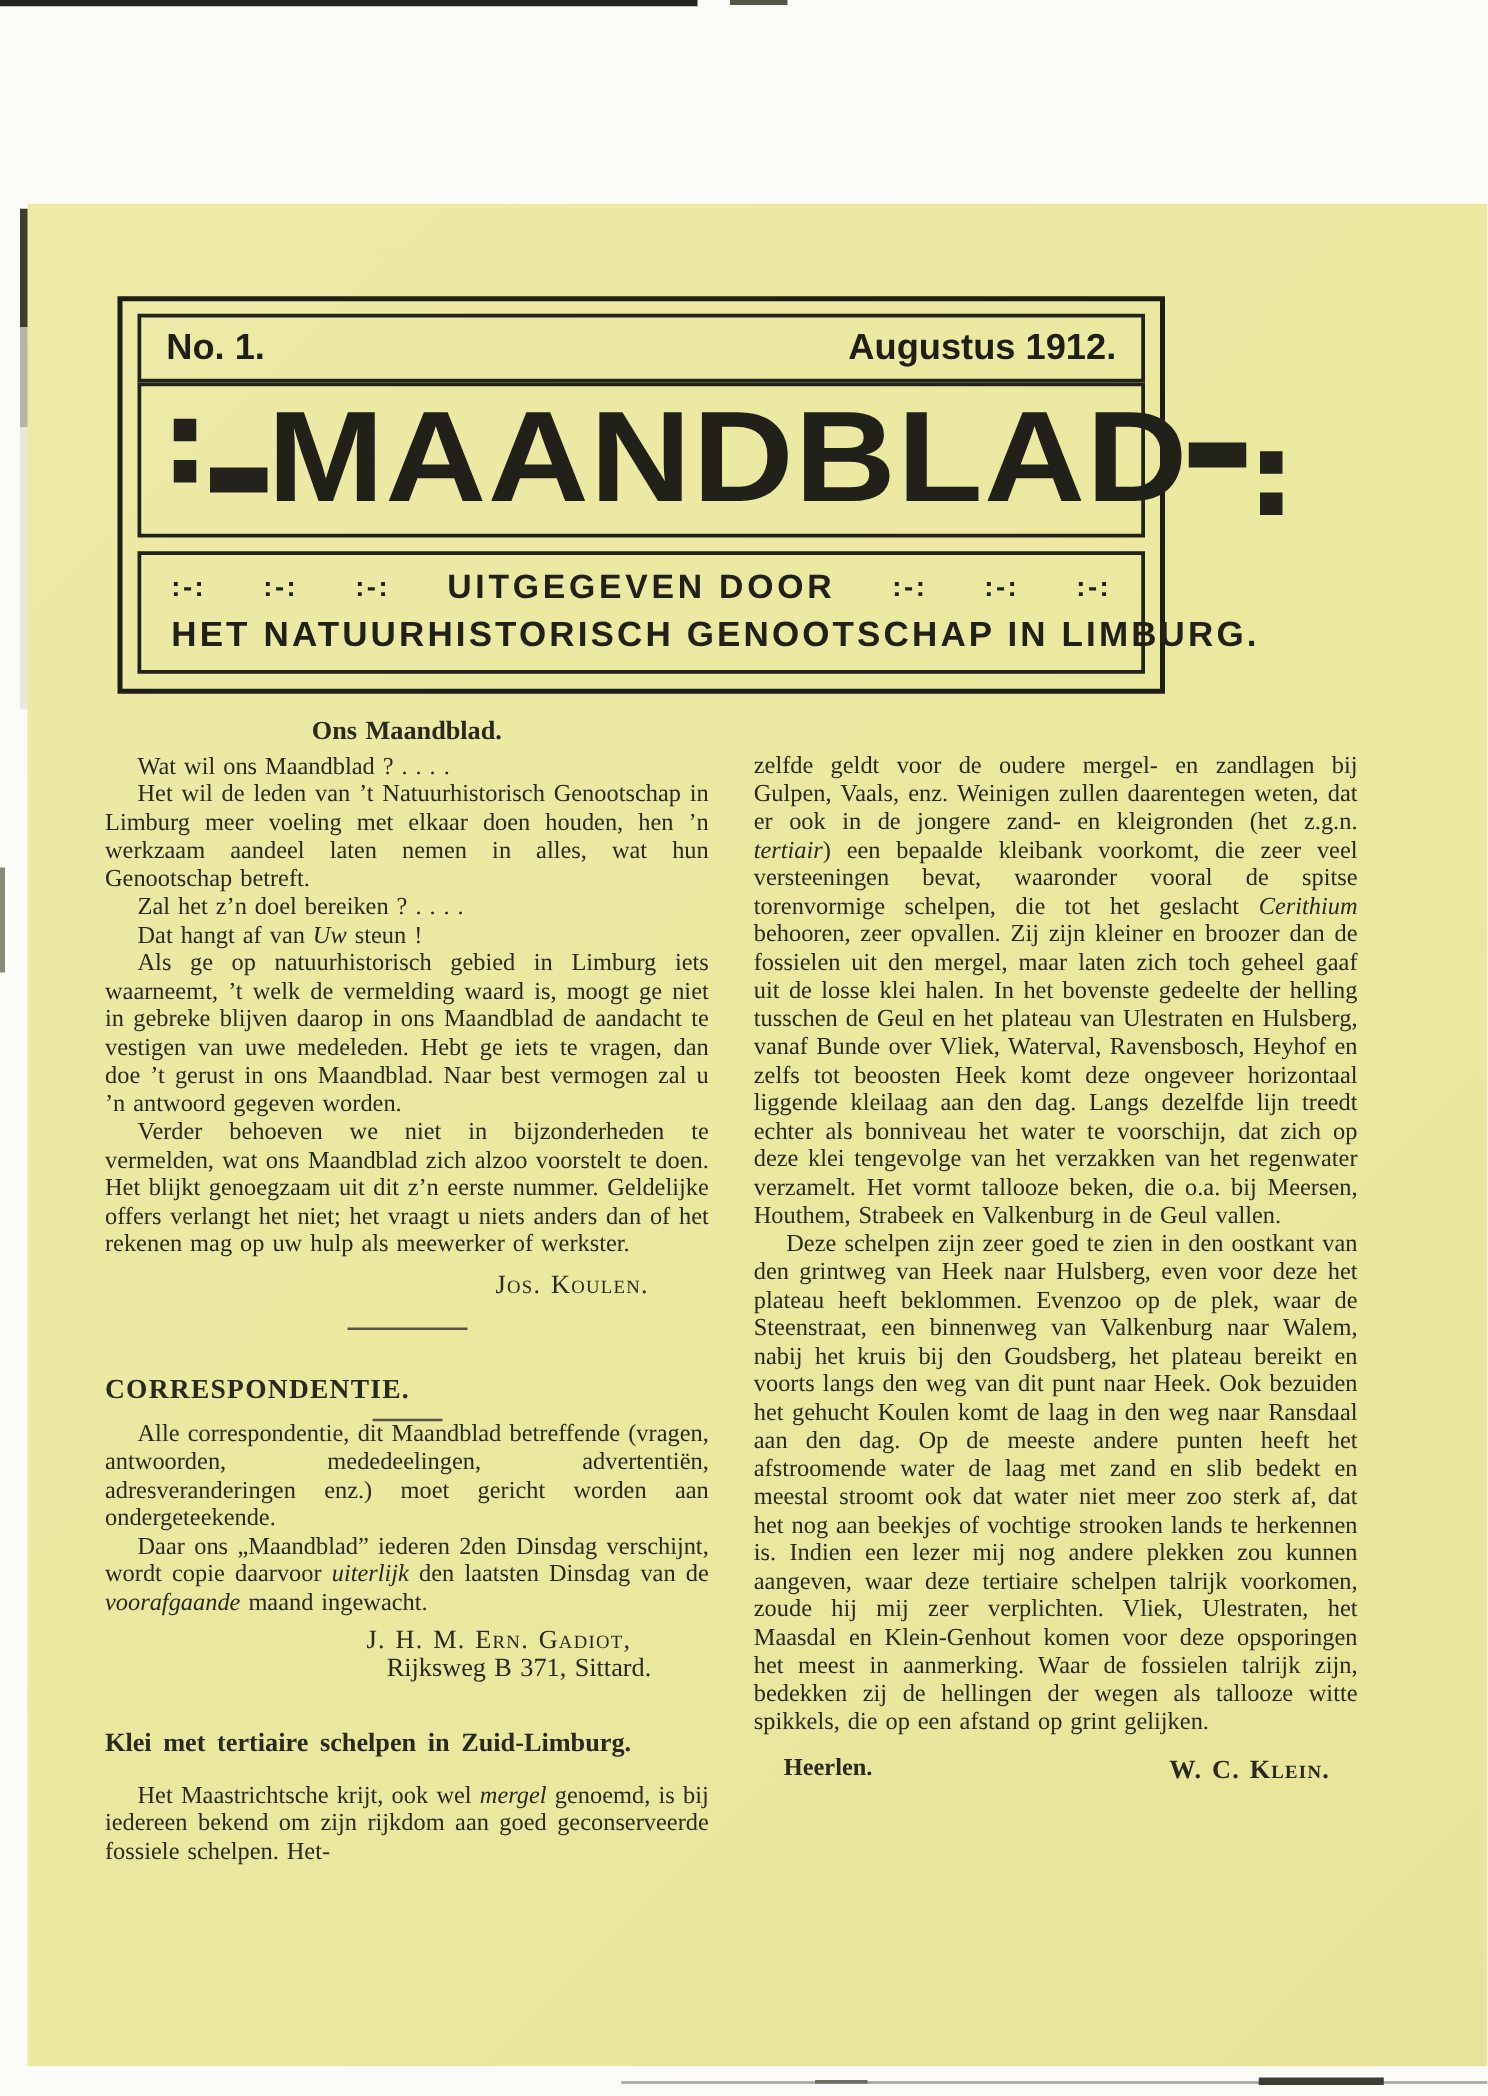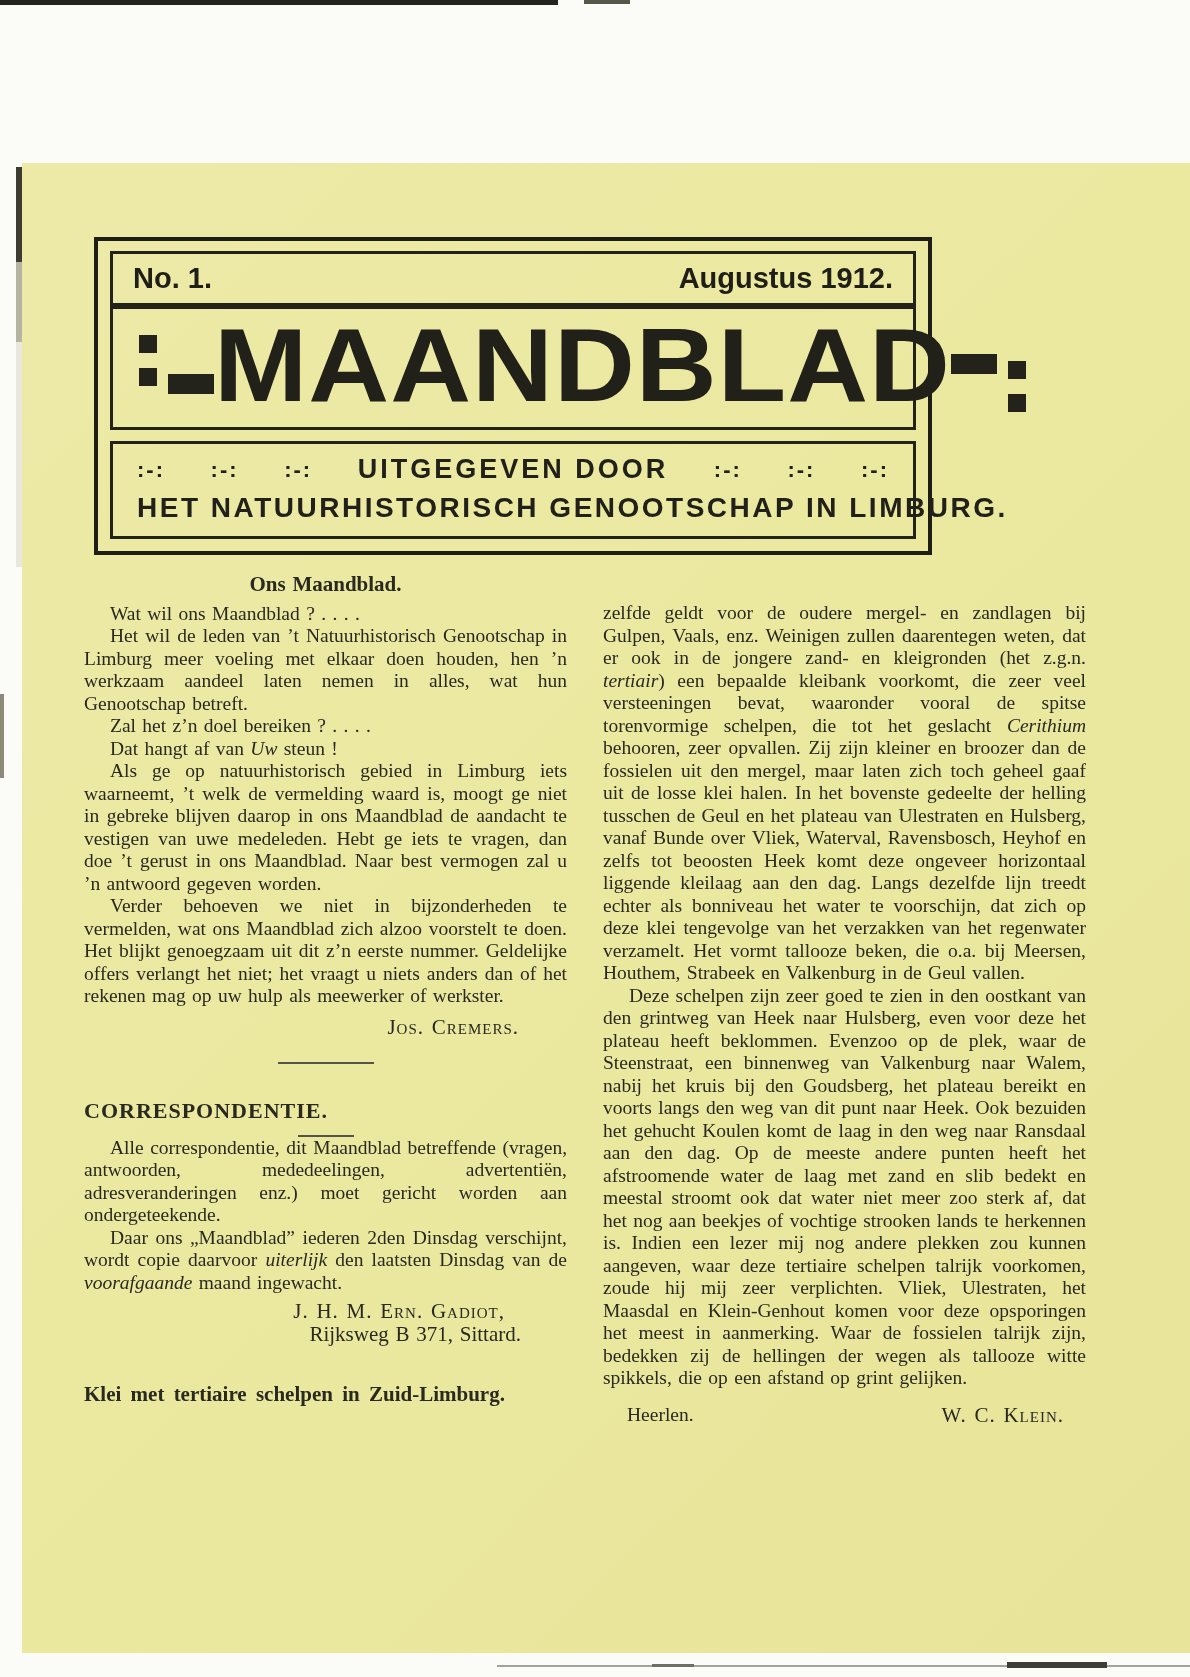--- a/index.html
+++ b/index.html
@@ -64,21 +64,21 @@
                padding-right:48px; margin-top:8px; }
   .sig-block { text-align:right; margin-top:6px; font-size:21px; }
   .sig-line1 { font-variant:small-caps; letter-spacing:1px; padding-right:62px; }
   .sig-line2 { padding-right:46px; }
 
   .divider   { height:2px; background:#55534a; margin:24px auto 0; }
   .divider-1 { width:96px; }
   .divider-2 { width:56px; margin-top:12px; }
   .gap-after-divider { margin-top:26px; }
 
-  .footer-row { display:flex; justify-content:space-between; margin-top:14px; padding:0 22px 0 24px; }
+  .footer-row { display:flex; justify-content:space-between; margin-top:14px; padding:0 22px 0 24px;font-weight:bold; }
   .footer-author { font-variant:small-caps; letter-spacing:1px; font-size:21px; }
 </style>
 </head>
 <body>
 
 <div class="top-line"></div>
 <div class="top-fleck"></div>
 <div class="edge-mark-1"></div>
 <div class="edge-mark-2"></div>
 
@@ -127,34 +127,35 @@
   <div class="columns">
 
     <div class="col col-left">
       <div class="h-article">Ons Maandblad.</div>
       <p class="para indent"><span>Wat wil ons Maandblad ?  .   .   .   .</span></p>
       <p class="para indent"><span>Het wil de leden van ’t Natuurhistorisch Genootschap in Limburg meer voeling met elkaar doen houden, hen ’n werkzaam aandeel laten nemen in alles, wat hun Genootschap betreft.</span></p>
       <p class="para indent"><span>Zal het z’n doel bereiken ?  .   .   .   .</span></p>
       <p class="para indent"><span>Dat hangt af van </span><i>Uw</i><span> steun !</span></p>
       <p class="para indent"><span>Als ge op natuurhistorisch gebied in Limburg iets waarneemt, ’t welk de vermelding waard is, moogt ge niet in gebreke blijven daarop in ons Maandblad de aandacht te vestigen van uwe medeleden.  Hebt ge iets te vragen, dan doe ’t gerust in ons Maandblad.  Naar best vermogen zal u ’n antwoord gegeven worden.</span></p>
       <p class="para indent"><span>Verder behoeven we niet in bijzonderheden te vermelden, wat ons Maandblad zich alzoo voorstelt te doen.  Het blijkt genoegzaam uit dit z’n eerste nummer. Geldelijke offers verlangt het niet; het vraagt u niets anders dan of het rekenen mag op uw hulp als meewerker of werkster.</span></p>
-      <div class="sig-right">Jos. Cremers.</div>
+      <div class="sig-right">Jos. Koulen.</div>
 
       <div class="divider divider-1"></div>
 
       <div class="h-caps">CORRESPONDENTIE.</div>
       <div class="divider divider-2"></div>
       <p class="para indent gap-after-divider"><span>Alle correspondentie, dit Maandblad betreffende (vragen, antwoorden, mededeelingen, advertentiën, adresveranderingen enz.)  moet gericht worden aan ondergeteekende.</span></p>
       <p class="para indent"><span>Daar ons „Maandblad” iederen 2den Dinsdag verschijnt, wordt copie daarvoor </span><i>uiterlijk</i><span> den laatsten Dinsdag van de </span><i>voorafgaande</i><span> maand ingewacht.</span></p>
       <div class="sig-block">
         <div class="sig-line1">J. H. M. Ern. Gadiot,</div>
         <div class="sig-line2">Rijksweg B 371, Sittard.</div>
       </div>
 
       <div class="h-klei">Klei met tertiaire schelpen in Zuid-Limburg.</div>
+      <p class="para indent"><span>Het Maastrichtsche krijt, ook wel </span><i>mergel</i><span> genoemd, is bij iedereen bekend om zijn rijkdom aan goed geconserveerde fossiele schelpen. Het-</span></p>
     </div>
 
     <div class="col col-right">
       <p class="para"><span>zelfde geldt voor de oudere mergel- en zandlagen bij Gulpen, Vaals, enz.  Weinigen zullen daarentegen weten, dat er ook in de jongere zand- en kleigronden (het z.g.n. </span><i>tertiair</i><span>) een bepaalde kleibank voorkomt, die zeer veel versteeningen bevat, waaronder vooral de spitse torenvormige schelpen, die tot het geslacht </span><i>Cerithium</i><span> behooren, zeer opvallen.  Zij zijn kleiner en broozer dan de fossielen uit den mergel, maar laten zich toch geheel gaaf uit de losse klei halen.  In het bovenste gedeelte der helling tusschen de Geul en het plateau van Ulestraten en Hulsberg, vanaf Bunde over Vliek, Waterval, Ravensbosch, Heyhof en zelfs tot beoosten Heek komt deze ongeveer horizontaal liggende kleilaag aan den dag.  Langs dezelfde lijn treedt echter als bonniveau het water te voorschijn, dat zich op deze klei tengevolge van het verzakken van het regenwater verzamelt.  Het vormt tallooze beken, die o.a. bij Meersen, Houthem, Strabeek en Valkenburg in de Geul vallen.</span></p>
       <p class="para indent"><span>Deze schelpen zijn zeer goed te zien in den oostkant van den grintweg van Heek naar Hulsberg, even voor deze het plateau heeft beklommen.  Evenzoo op de plek, waar de Steenstraat, een binnenweg van Valkenburg naar Walem, nabij het kruis bij den Goudsberg, het plateau bereikt en voorts langs den weg van dit punt naar Heek. Ook bezuiden het gehucht Koulen komt de laag in den weg naar Ransdaal aan den dag.  Op de meeste andere punten heeft het afstroomende water de laag met zand en slib bedekt en meestal stroomt ook dat water niet meer zoo sterk af, dat het nog aan beekjes of vochtige strooken lands te herkennen is.  Indien een lezer mij nog andere plekken zou kunnen aangeven, waar deze tertiaire schelpen talrijk voorkomen, zoude hij mij zeer verplichten.  Vliek, Ulestraten, het Maasdal en Klein-Genhout komen voor deze opsporingen het meest in aanmerking.  Waar de fossielen talrijk zijn, bedekken zij de hellingen der wegen als tallooze witte spikkels, die op een afstand op grint gelijken.</span></p>
       <div class="footer-row">
         <span class="footer-place">Heerlen.</span>
         <span class="footer-author">W. C. Klein.</span>
       </div>
     </div>

